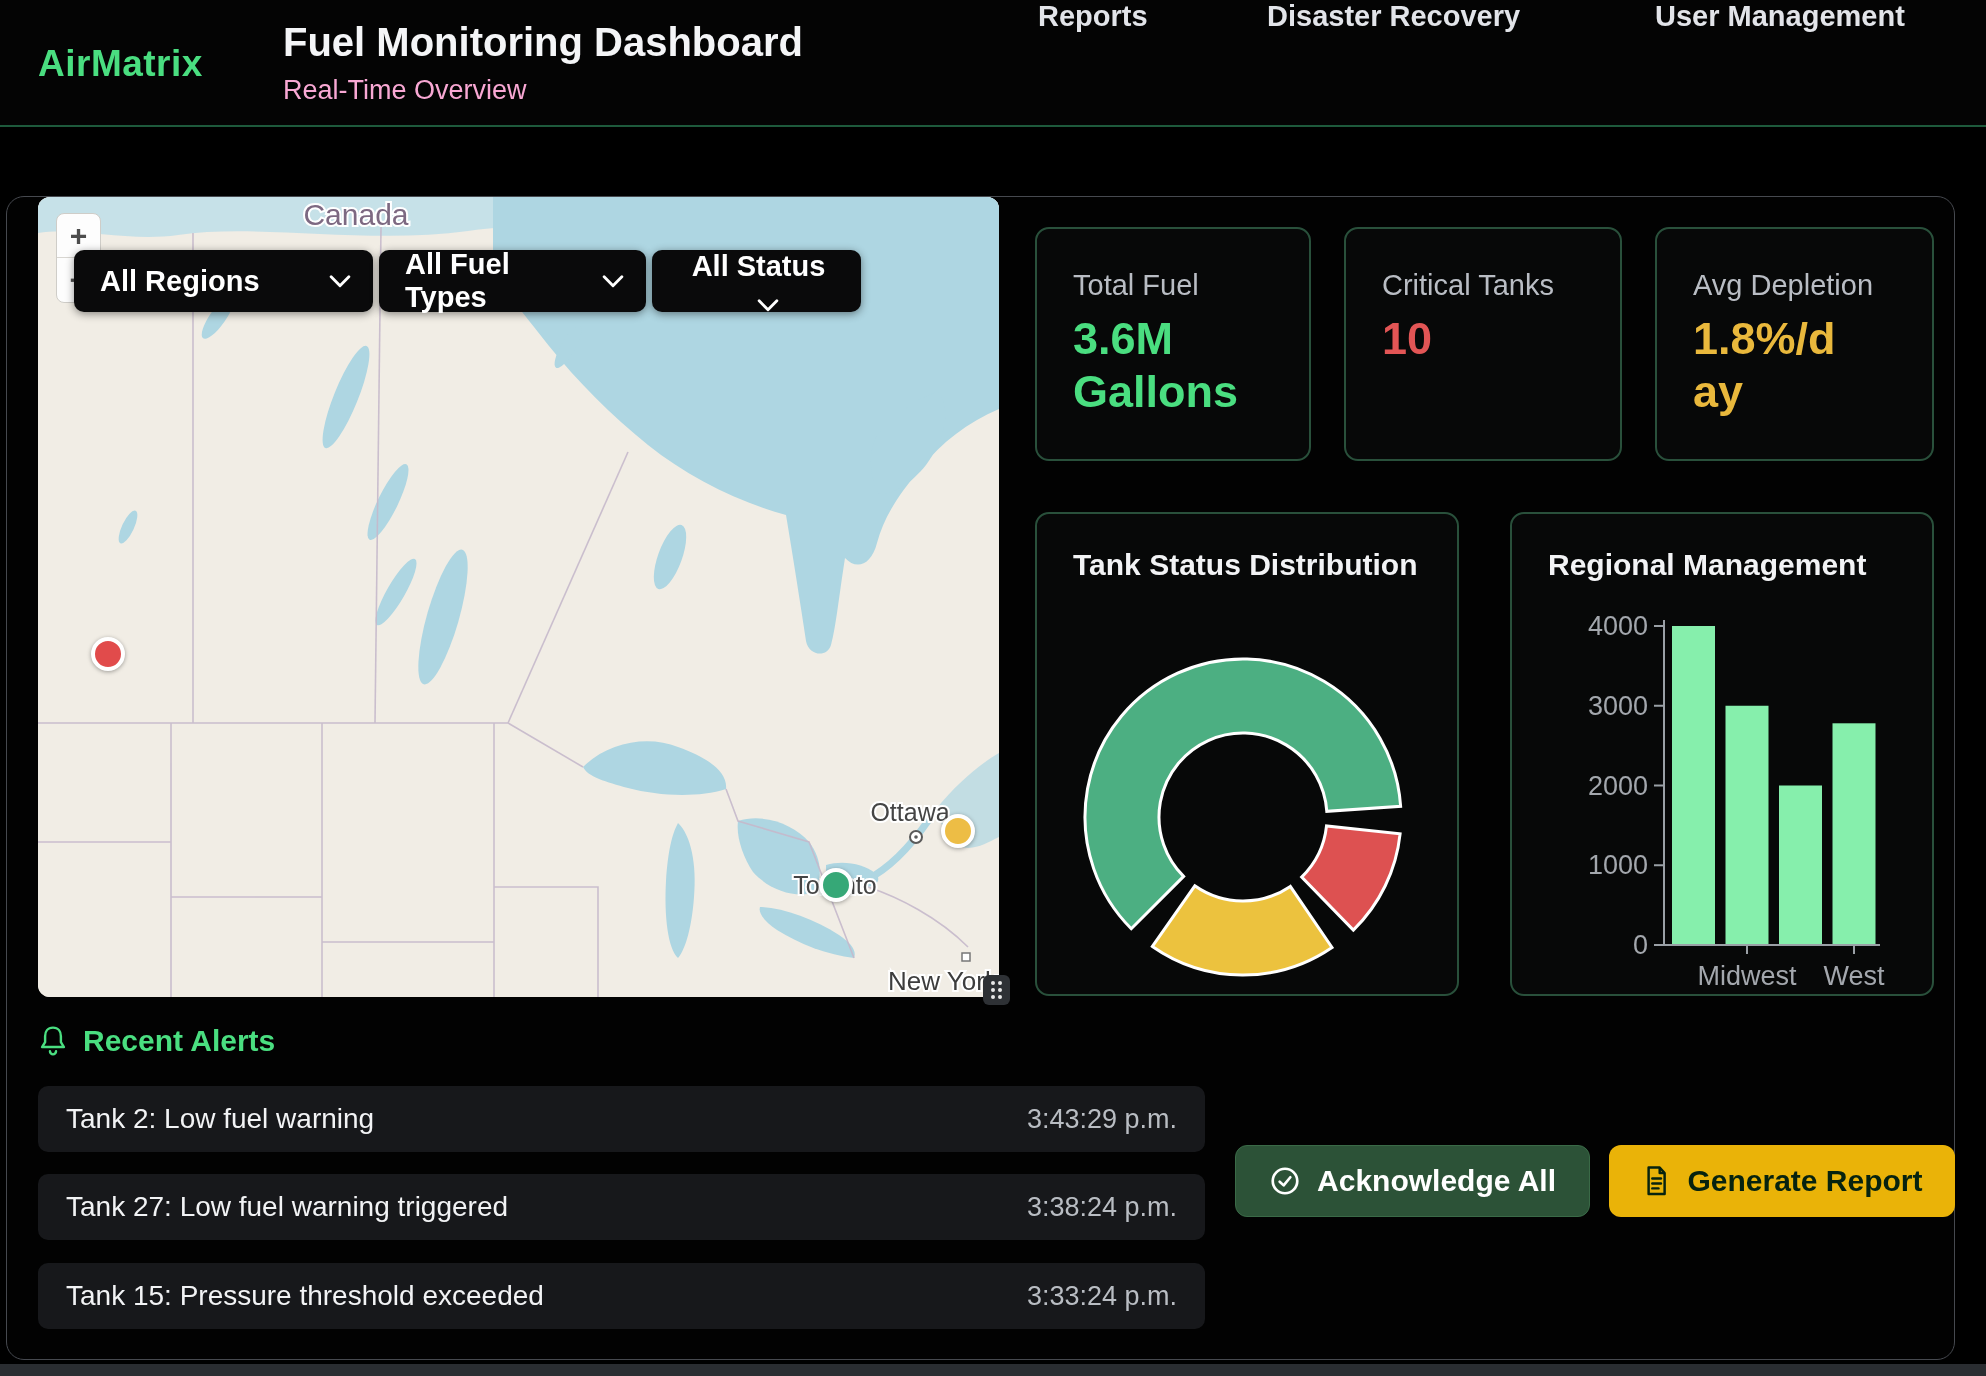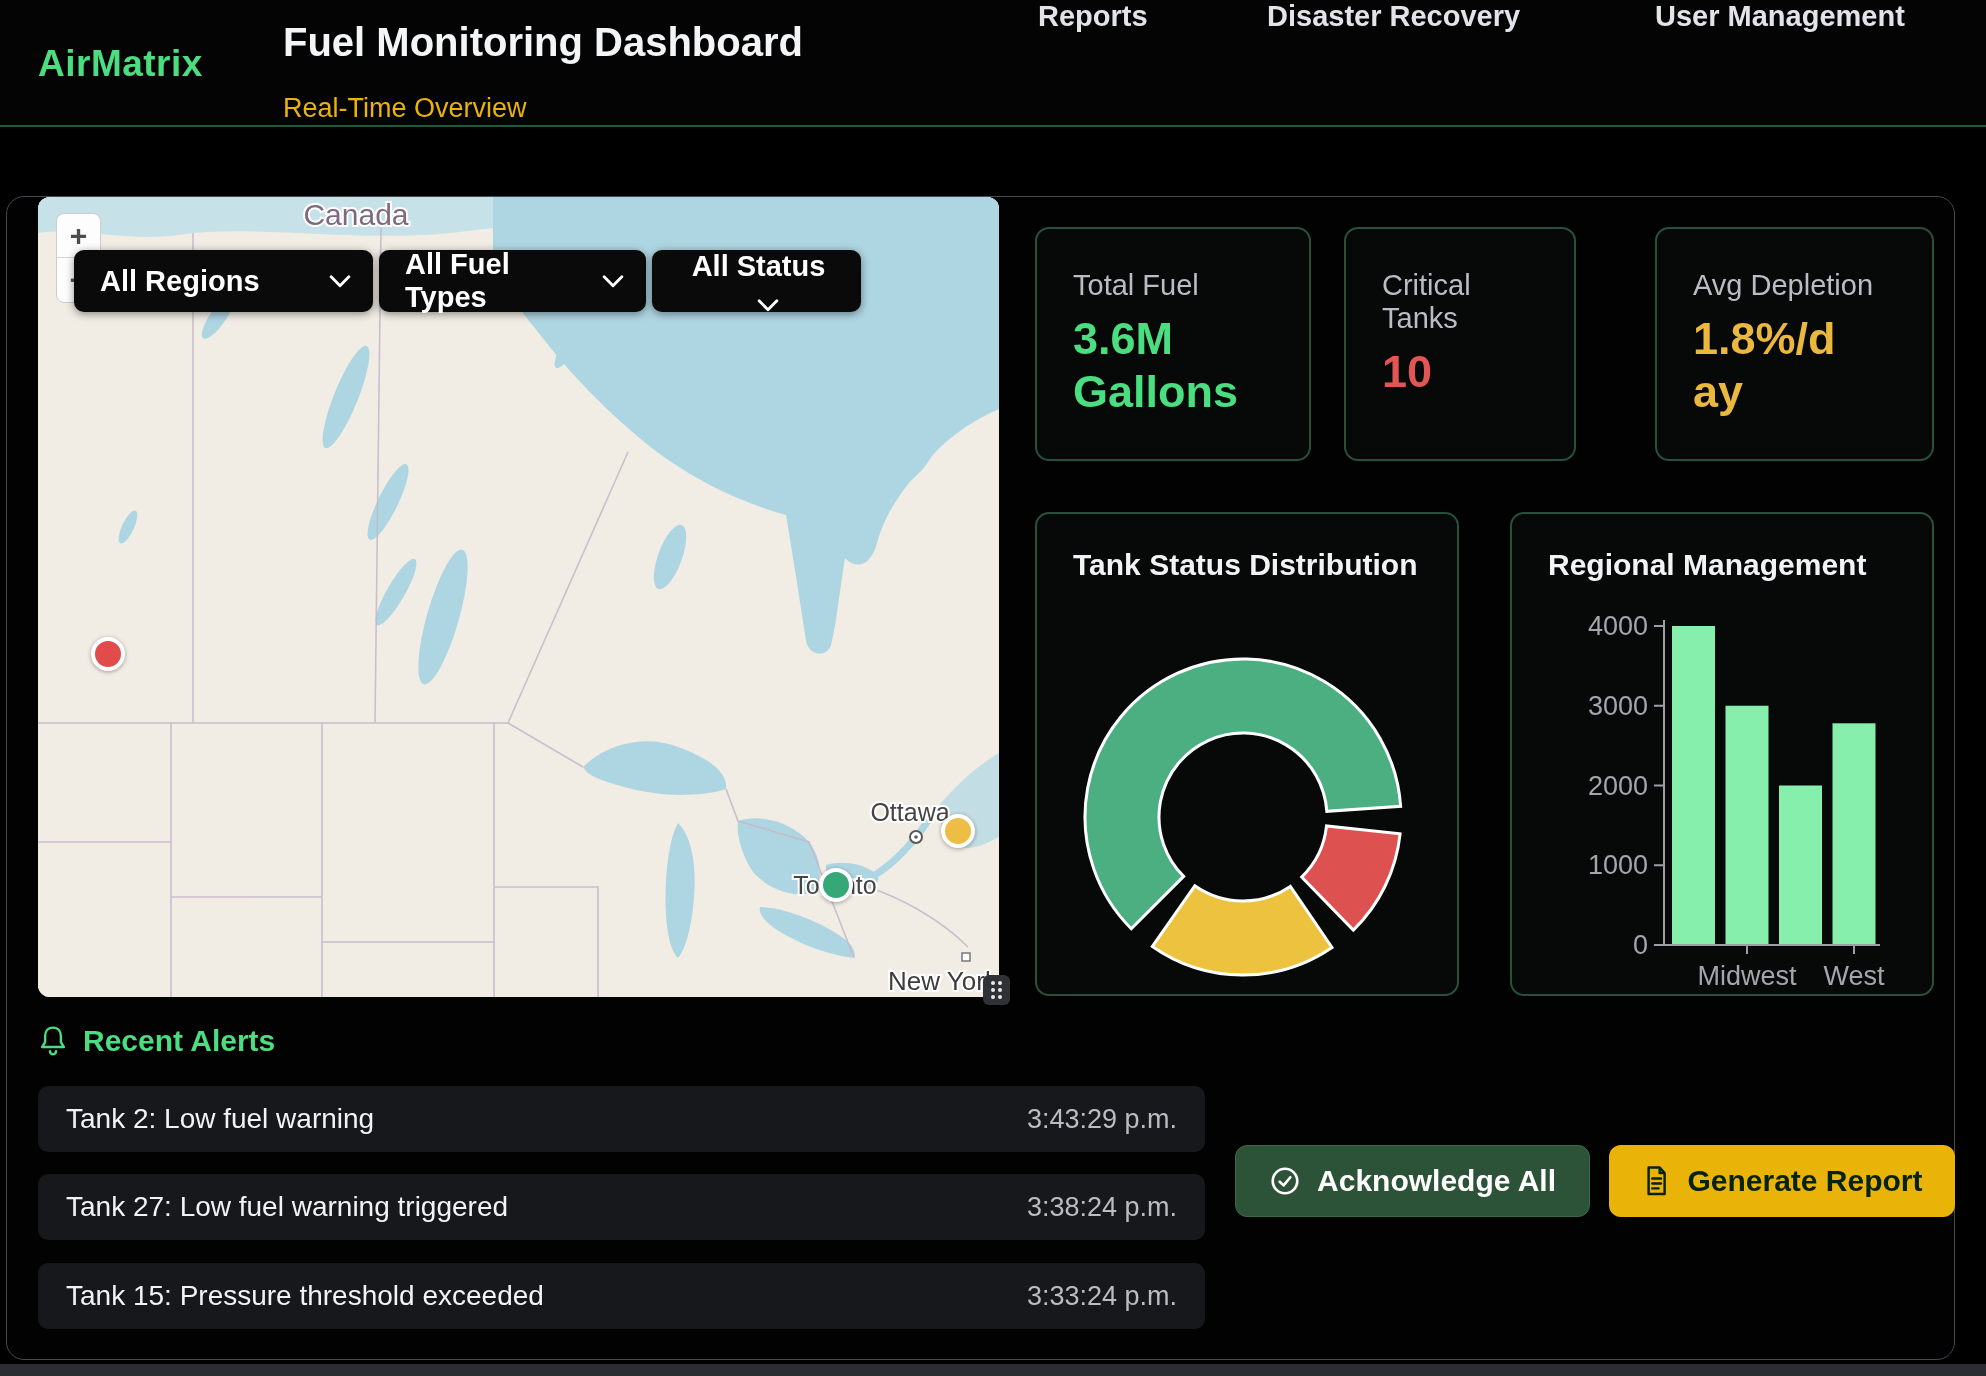--- a/index.html
+++ b/index.html
@@ -8,21 +8,21 @@
     width:1986px; height:1376px; position:relative; overflow:hidden;
     font-family:"Liberation Sans", sans-serif; color:#e8eaee;
   }
   
   .header { position:absolute; left:0; top:0; width:1986px; height:127px;
     background:#040404; border-bottom:2px solid #1e5a3c; }
   .logo { position:absolute; left:38px; top:0; height:127px; display:flex; align-items:center;
     font-size:37px; font-weight:bold; color:#4ade80; letter-spacing:.5px; }
   .title-block { position:absolute; left:283px; top:20px; }
   .page-title { font-size:40px; font-weight:bold; color:#f4f5f7; }
-  .page-subtitle { font-size:27px; color:#eab308; margin-top:28px; }
+  .page-subtitle { font-size:27px; color:#f9a8d4; margin-top:10px; }
   .nav-item { font-size:29px; color:#e2e4e9; cursor:pointer; }
   .nav-abs { position:absolute; top:0; height:96px; display:flex; align-items:flex-start;font-weight:bold; }
 
   
   .main-frame { position:absolute; left:6px; top:196px; width:1949px; height:1164px;
     border:1px solid #46494f; border-radius:18px; background:#020202; }
 
   
   .map-panel { position:absolute; left:38px; top:197px; width:961px; height:800px;
     border-radius:12px; overflow:hidden; background:#f1ede5; }
@@ -45,21 +45,21 @@
   .drag-handle { position:absolute; left:983px; top:975px; width:27px; height:30px;
     background:#2e3135; border-radius:6px; z-index:6; display:grid;
     grid-template-columns:repeat(2,1fr); grid-template-rows:repeat(3,1fr);
     place-items:center; padding:5px 6px; cursor:grab; }
   .drag-handle i { width:4px; height:4px; background:#e8e8e8; border-radius:50%; }
 
   
   .stat-card { position:absolute; top:227px; height:234px; background:#070808;
     border:2px solid #29503b; border-radius:14px; padding:40px 36px; }
   .stat-card.c1 { left:1035px; width:276px; }
-  .stat-card.c2 { left:1344px; width:232px; }
+  .stat-card.c2 { left:1344px; width:278px; }
   .stat-card.c3 { left:1655px; width:279px; }
   .stat-label { font-size:29px; color:#b9bdc4; margin-bottom:10px; }
   .stat-value { font-size:45px; font-weight:bold; line-height:1.18; }
   .stat-card.c3 .stat-value { width:152px; word-break:break-all;margin-top:7px; }
 
   
   .chart-card { position:absolute; top:512px; height:484px; background:#070808;
     border:2px solid #29503b; border-radius:14px; }
   .chart-card.donut { left:1035px; width:424px; }
   .chart-card.bars { left:1510px; width:424px; }

